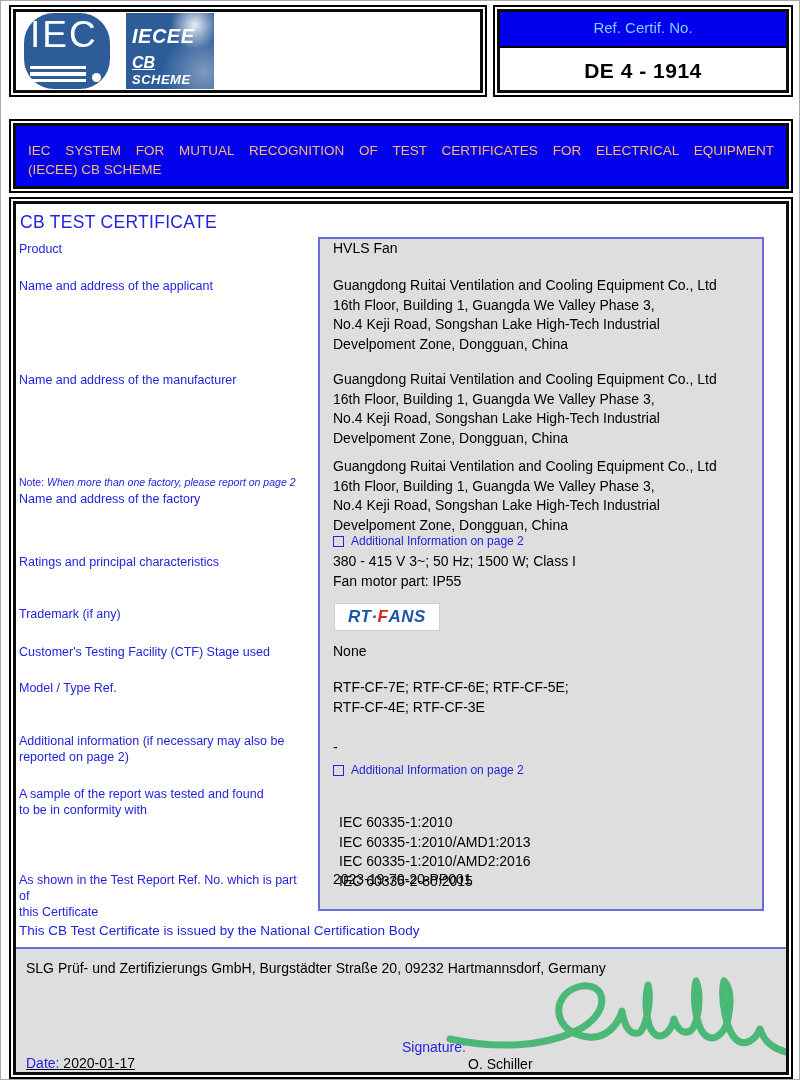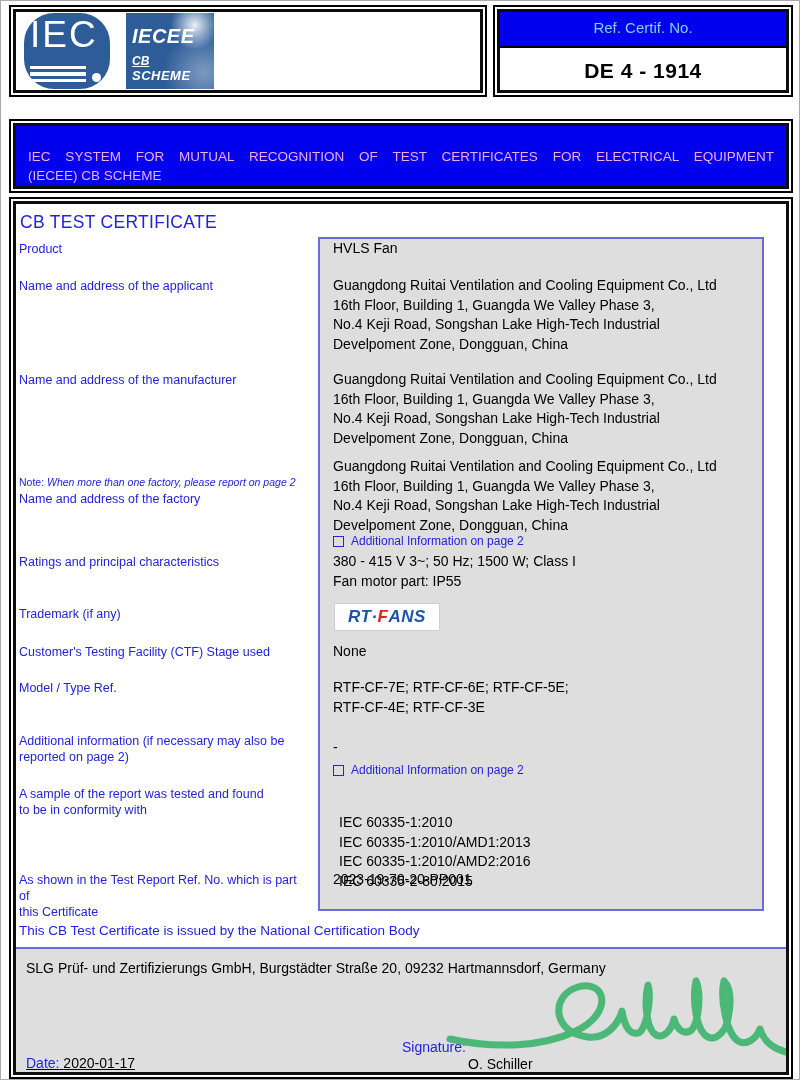--- a/index.html
+++ b/index.html
@@ -18,29 +18,29 @@
   .iec-text { font-size:37px; line-height:40px; letter-spacing:2px; font-weight:400; }
   .iec-bottom { display:flex; align-items:flex-end; margin-top:auto; padding-bottom:5px; }
   .iec-lines { display:flex; flex-direction:column; gap:3px; width:56px; }
   .iec-lines span { display:block; height:3.5px; background:#fff; }
   .iec-dot { width:9px; height:9px; border-radius:50%; background:#fff; margin-left:6px; }
   .iecee-box { width:88px; height:76px; color:#fff; padding:6px 6px; box-sizing:border-box;
     background: radial-gradient(circle at 78% 16%, rgba(255,255,255,.9), rgba(255,255,255,0) 26%),
                 radial-gradient(circle at 88% 78%, rgba(255,255,255,.38), rgba(255,255,255,0) 42%),
                 #2d5c99; }
   .iecee-main { font-style:italic; font-weight:bold; font-size:20px; letter-spacing:.5px; margin-top:6px; }
-  .iecee-cb { font-style:italic; font-weight:bold; font-size:12px; margin-top:6px;text-decoration:underline; }
+  .iecee-cb { font-style:italic; font-weight:bold; font-size:16px; margin-top:6px;text-decoration:underline; }
   .iecee-scheme { font-style:italic; font-weight:bold; font-size:13px; letter-spacing:.5px; }
 
   
   .ref-bar { background:#0000ee; border-bottom:2px solid #000; color:#7dd3fc; text-align:center; font-size:15px; height:34px; line-height:32px; }
   .cert-no { text-align:center; font-size:21px; font-weight:bold; color:#000; margin-top:11px; letter-spacing:.5px; }
 
   
-  .banner-inner { background:#0101ee; color:#f0abfc; padding:21px 12px; box-sizing:border-box; height:100%; font-size:13.5px; line-height:19px; border:3px solid #0d0d0d; }
+  .banner-inner { background:#0101ee; color:#fdba74; padding:15px 12px; box-sizing:border-box; height:100%; font-size:13.5px; line-height:19px; border:3px solid #0d0d0d; }
   .banner-l1 { text-align:justify; text-align-last:justify; }
 
   
   .title { position:absolute; left:4px; top:8px; color:#2323dd; font-size:17.5px; letter-spacing:.3px; }
   .valbox { position:absolute; left:302px; top:33px; width:446px; height:674px; background:#dedede; border:2px solid #6b6bdb; box-sizing:border-box; }
   .lbl { position:absolute; left:3px; width:290px; color:#2323dd; font-size:12.5px; line-height:16px; white-space:pre-line; }
   .val { position:absolute; left:317px; width:420px; color:#000; font-size:14px; line-height:19.5px; white-space:pre-line; }
   .note { position:absolute; left:3px; width:290px; color:#2323dd; font-size:10.5px; }
   .note i { font-style:italic; }
   .chk { position:absolute; left:317px; color:#2323dd; font-size:12px; display:flex; align-items:center; }

